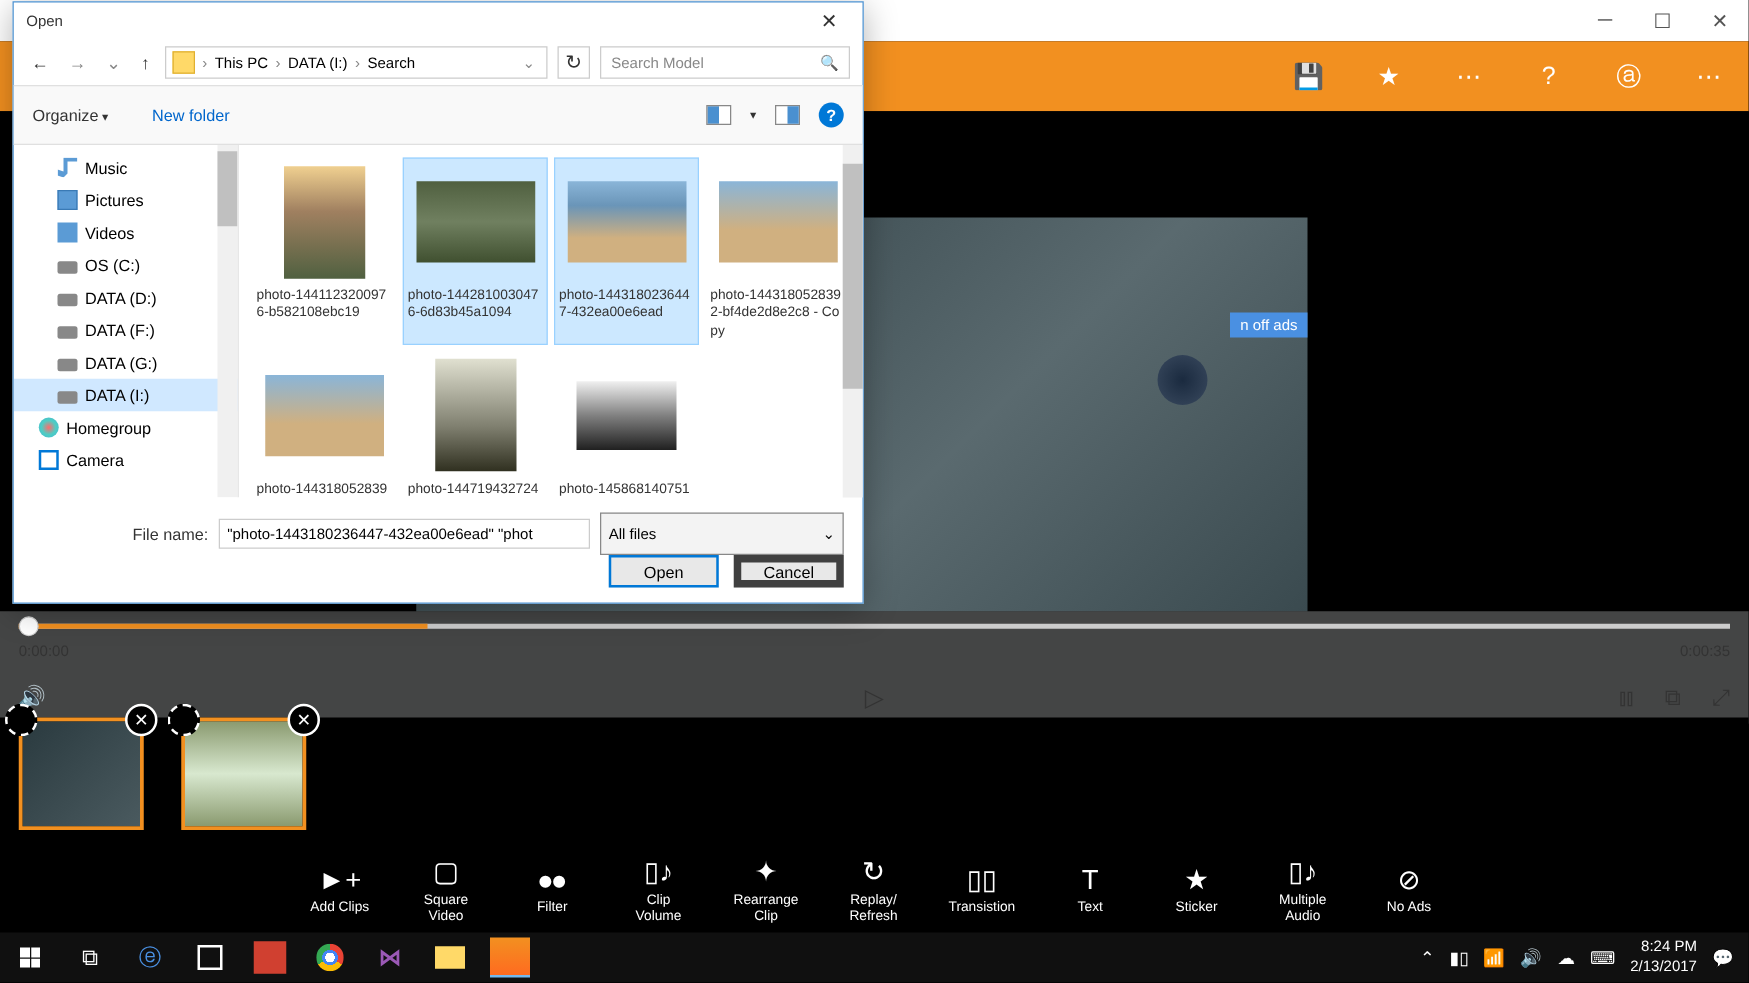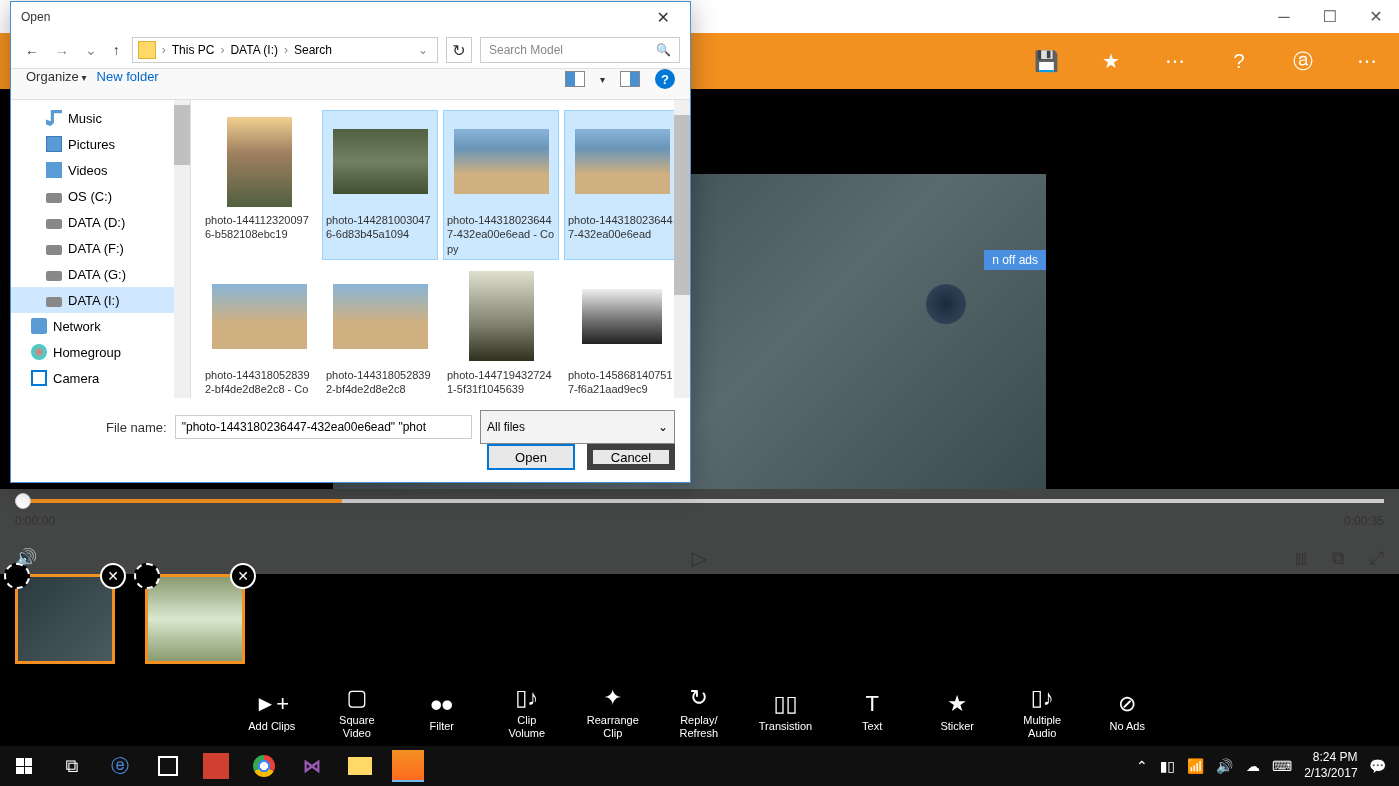--- a/index.html
+++ b/index.html
@@ -49,21 +49,21 @@
 .dlg-nav { height: 36px; display: flex; align-items: center; padding: 0 10px; gap: 8px; }
 .nav-arrow { color: #888; font-size: 14px; padding: 0 4px; }
 .nav-arrow.active { color: #333; }
 .breadcrumb-box { flex: 1; height: 26px; border: 1px solid #ccc; display: flex; align-items: center; padding: 0 5px; font-size: 12px; gap: 2px; }
 .bc-folder { width: 18px; height: 18px; background: #ffd968; border: 1px solid #e0b030; }
 .bc-sep { color: #888; padding: 0 4px; }
 .nav-refresh { width: 26px; height: 26px; border: 1px solid #ccc; display: flex; align-items: center; justify-content: center; color: #333; }
 .search-box { width: 200px; height: 26px; border: 1px solid #ccc; display: flex; align-items: center; padding: 0 8px; font-size: 12px; color: #888; }
 .search-box .mag { margin-left: auto; color: #888; }
 
-.dlg-toolbar { height: 32px; border-top: 1px solid #e0e0e0; border-bottom: 1px solid #e0e0e0; background: #f9f9f9; display: flex; align-items: flex-start; padding: 0 15px; gap: 10px; font-size: 13px; }
+.dlg-toolbar { height: 48px; border-top: 1px solid #e0e0e0; border-bottom: 1px solid #e0e0e0; background: #f9f9f9; display: flex; align-items: center; padding: 0 15px; gap: 35px; font-size: 13px; }
 .organize { color: #333; }
 .organize::after { content: ' ▾'; font-size: 10px; }
 .newfolder { color: #0066cc; }
 .dlg-toolbar-right { margin-left: auto; display: flex; gap: 15px; align-items: center; }
 .view-icon { width: 20px; height: 16px; background: linear-gradient(90deg,#4a90d0 50%,#fff 50%); border: 1px solid #888; }
 .preview-icon { width: 20px; height: 16px; background: #fff; border: 1px solid #888; position: relative; }
 .preview-icon::after { content: ''; position: absolute; right: 0; top: 0; width: 50%; height: 100%; background: #4a90d0; }
 .help-icon { width: 20px; height: 20px; border-radius: 50%; background: #0078d7; color: #fff; display: flex; align-items: center; justify-content: center; font-size: 13px; font-weight: bold; }
 
 .dlg-body { flex: 1; display: flex; overflow: hidden; }
@@ -292,24 +292,20 @@
         </div>
         <div class="sb-item">
           <div class="sb-icon drive"></div>
           <span>DATA (G:)</span>
         </div>
         <div class="sb-item selected">
           <div class="sb-icon drive"></div>
           <span>DATA (I:)</span>
         </div>
         <div class="sb-item indent0">
-          <div class="sb-icon network"></div>
-          <span>Network</span>
-        </div>
-        <div class="sb-item indent0">
           <div class="sb-icon homegroup"></div>
           <span>Homegroup</span>
         </div>
         <div class="sb-item indent0">
           <div class="sb-icon camera"></div>
           <span>Camera</span>
         </div>
         <div class="scrollbar-v" style="height:100%">
           <div class="scrollbar-thumb" style="height:60px;margin-top:5px"></div>
         </div>
@@ -319,26 +315,20 @@
           <div class="file-thumb">
             <div class="thumb-img t1"></div>
           </div>
           <div class="file-name">photo-1441123200976-b582108ebc19</div>
         </div>
         <div class="file-item selected">
           <div class="file-thumb">
             <div class="thumb-img t2"></div>
           </div>
           <div class="file-name">photo-1442810030476-6d83b45a1094</div>
-        </div>
-        <div class="file-item selected">
-          <div class="file-thumb">
-            <div class="thumb-img t3"></div>
-          </div>
-          <div class="file-name">photo-1443180236447-432ea00e6ead - Copy</div>
         </div>
         <div class="file-item selected">
           <div class="file-thumb">
             <div class="thumb-img t4"></div>
           </div>
           <div class="file-name">photo-1443180236447-432ea00e6ead</div>
         </div>
         <div class="file-item">
           <div class="file-thumb">
             <div class="thumb-img t5"></div>

